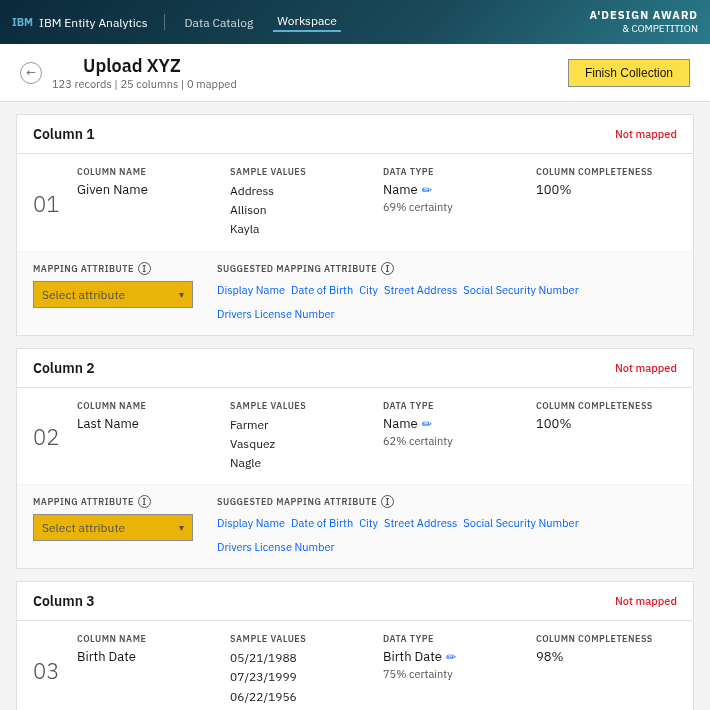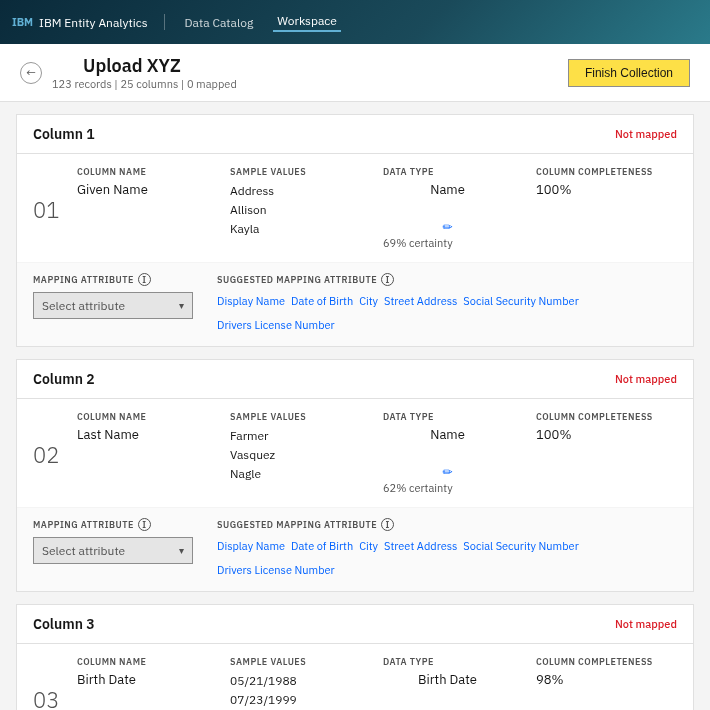--- a/index.html
+++ b/index.html
@@ -175,22 +175,21 @@
       color: #161616;
     }
     .col-info-samples {
       font-size: 12px;
       color: #161616;
       line-height: 1.6;
     }
     .data-type-row {
       display: flex;
       align-items: center;
-      gap: 21px;
-      flex-direction: column;
+      gap: 4px;
     }
     .data-type-label {
       font-size: 13px;
       color: #161616;
     }
     .edit-icon {
       color: #0062ff;
       cursor: pointer;
       font-size: 12px;
     }
@@ -236,21 +235,21 @@
       align-items: center;
       justify-content: center;
       font-size: 9px;
       color: #525252;
       cursor: pointer;
     }
     .select-dropdown {
       display: flex;
       align-items: center;
       border: 1px solid #8d8d8d;
-      background: #e5e5e5;
+      background: #eab308;
       padding: 5px 8px;
       cursor: pointer;
       min-width: 150px;
       justify-content: space-between;
       font-size: 12px;
       color: #525252;
     }
     .chevron-down {
       font-size: 10px;
       color: #525252;
@@ -276,20 +275,24 @@
 <body>
 
 <nav class="top-nav">
   <div class="top-nav-logo">
     <span class="ibm-icon">IBM</span>
     <span>IBM Entity Analytics</span>
   </div>
   <div class="top-nav-divider"></div>
   <span class="top-nav-item">Data Catalog</span>
   <span class="top-nav-item active">Workspace</span>
+  <div class="top-nav-right">
+    <div class="award-title">A'DESIGN AWARD</div>
+    <div>&amp; COMPETITION</div>
+  </div>
 </nav>
 
 <div class="page-header">
   <div class="page-header-left">
     <div class="back-btn">←</div>
     <div class="page-title-block">
       <h1>Upload XYZ</h1>
       <div class="page-subtitle">123 records | 25 columns | 0 mapped</div>
     </div>
   </div>

